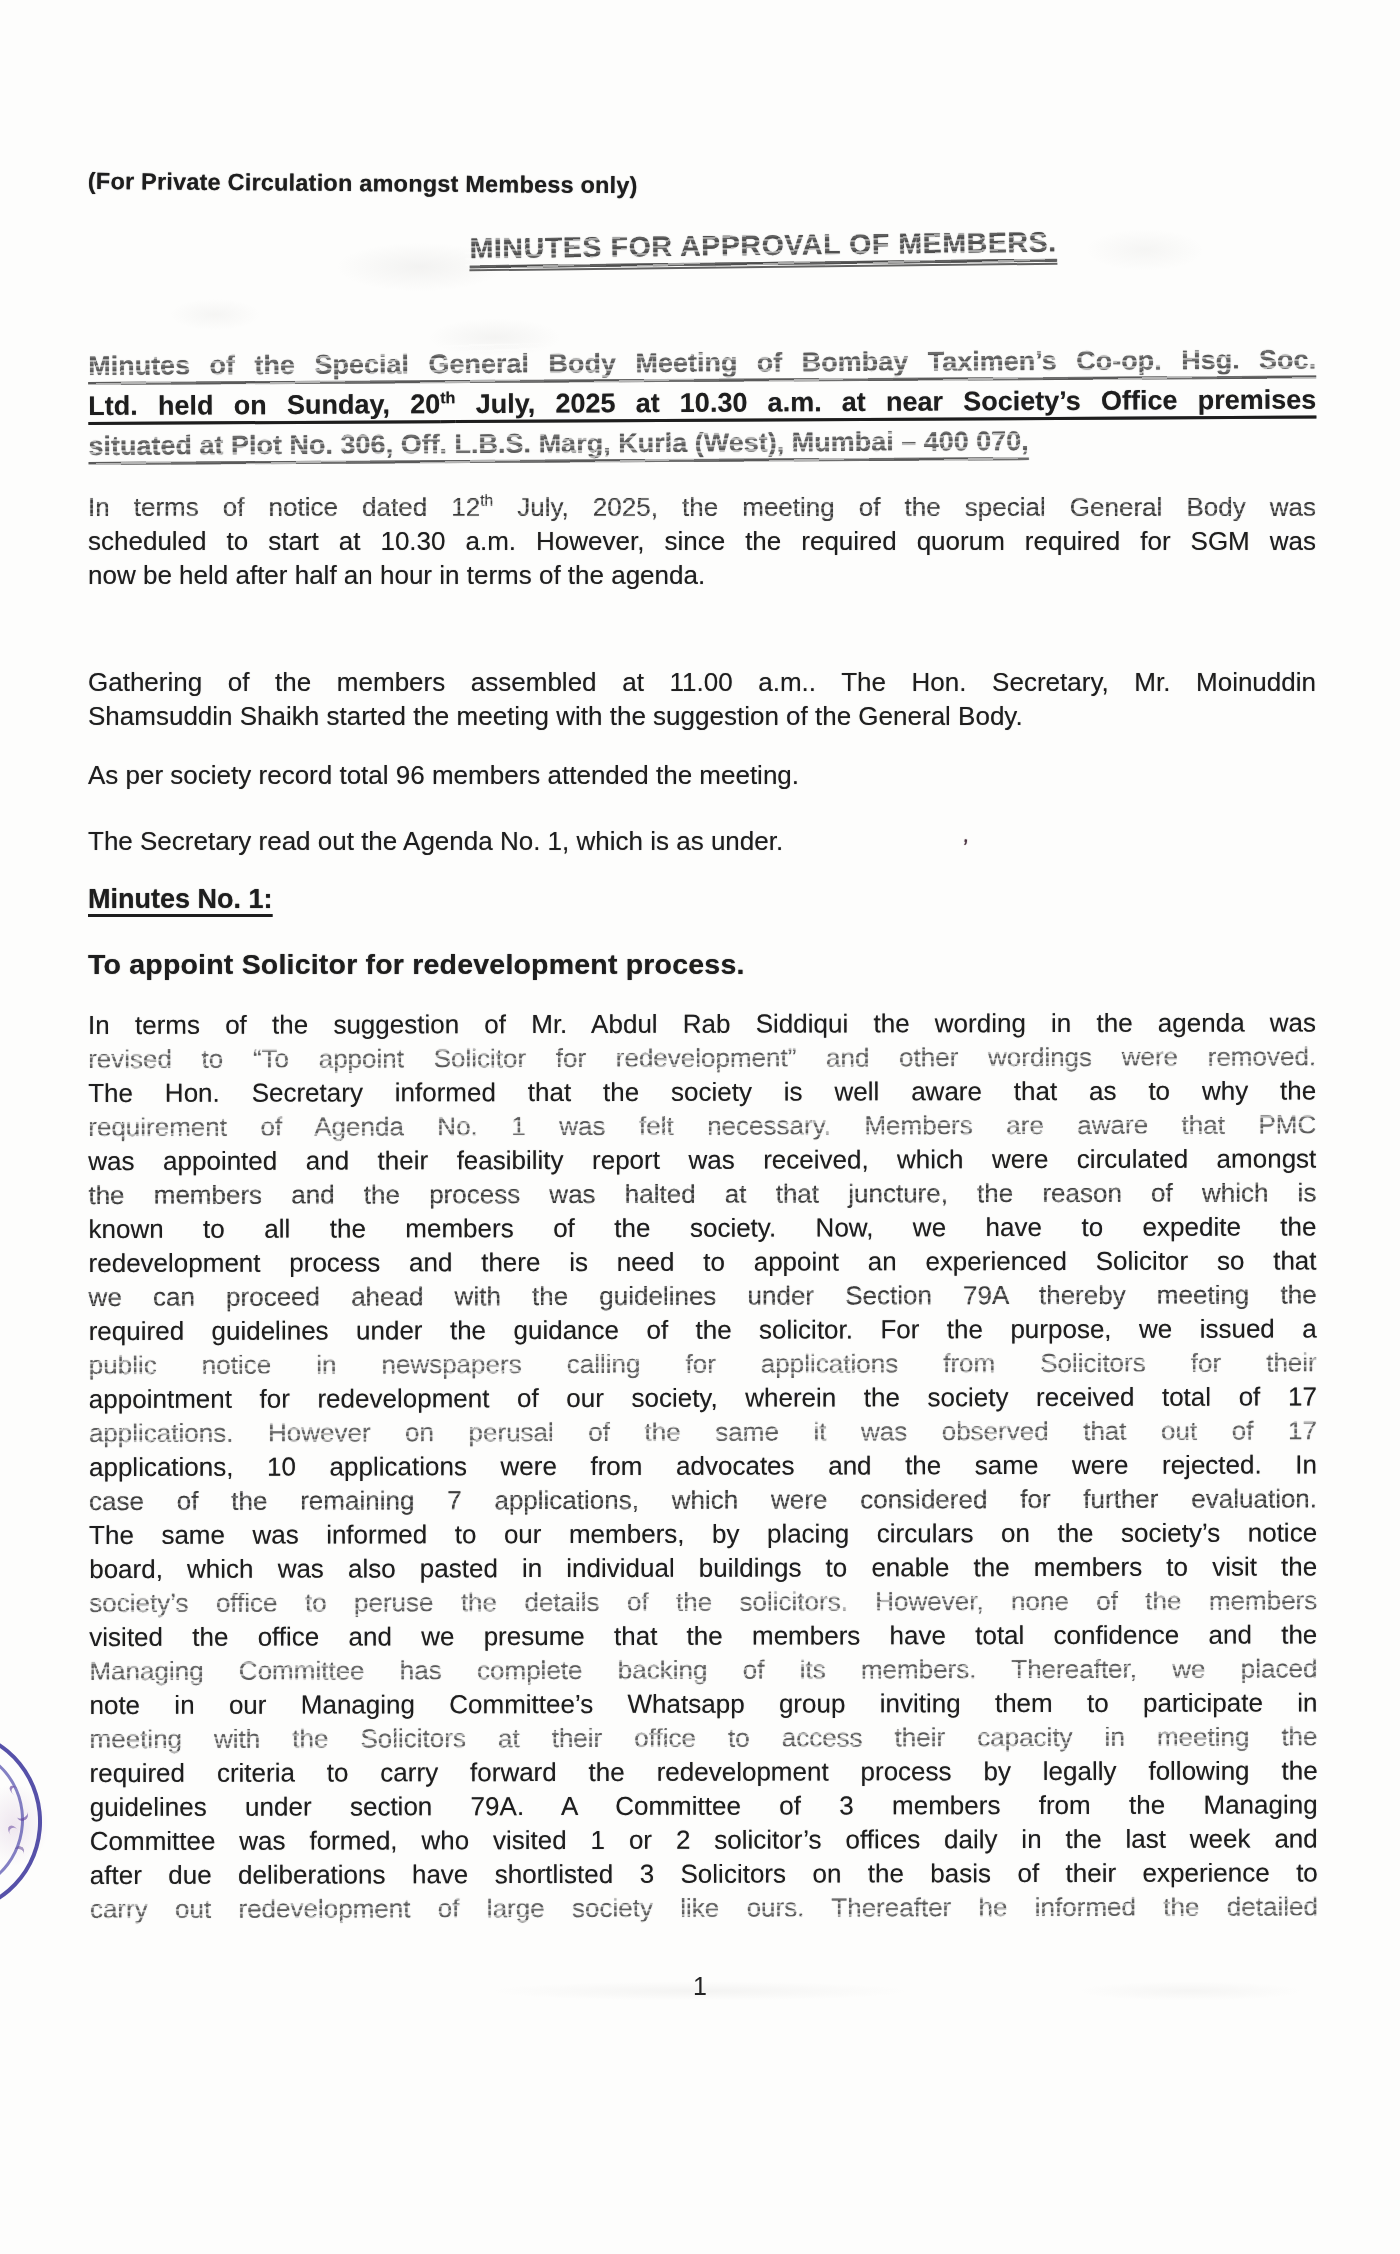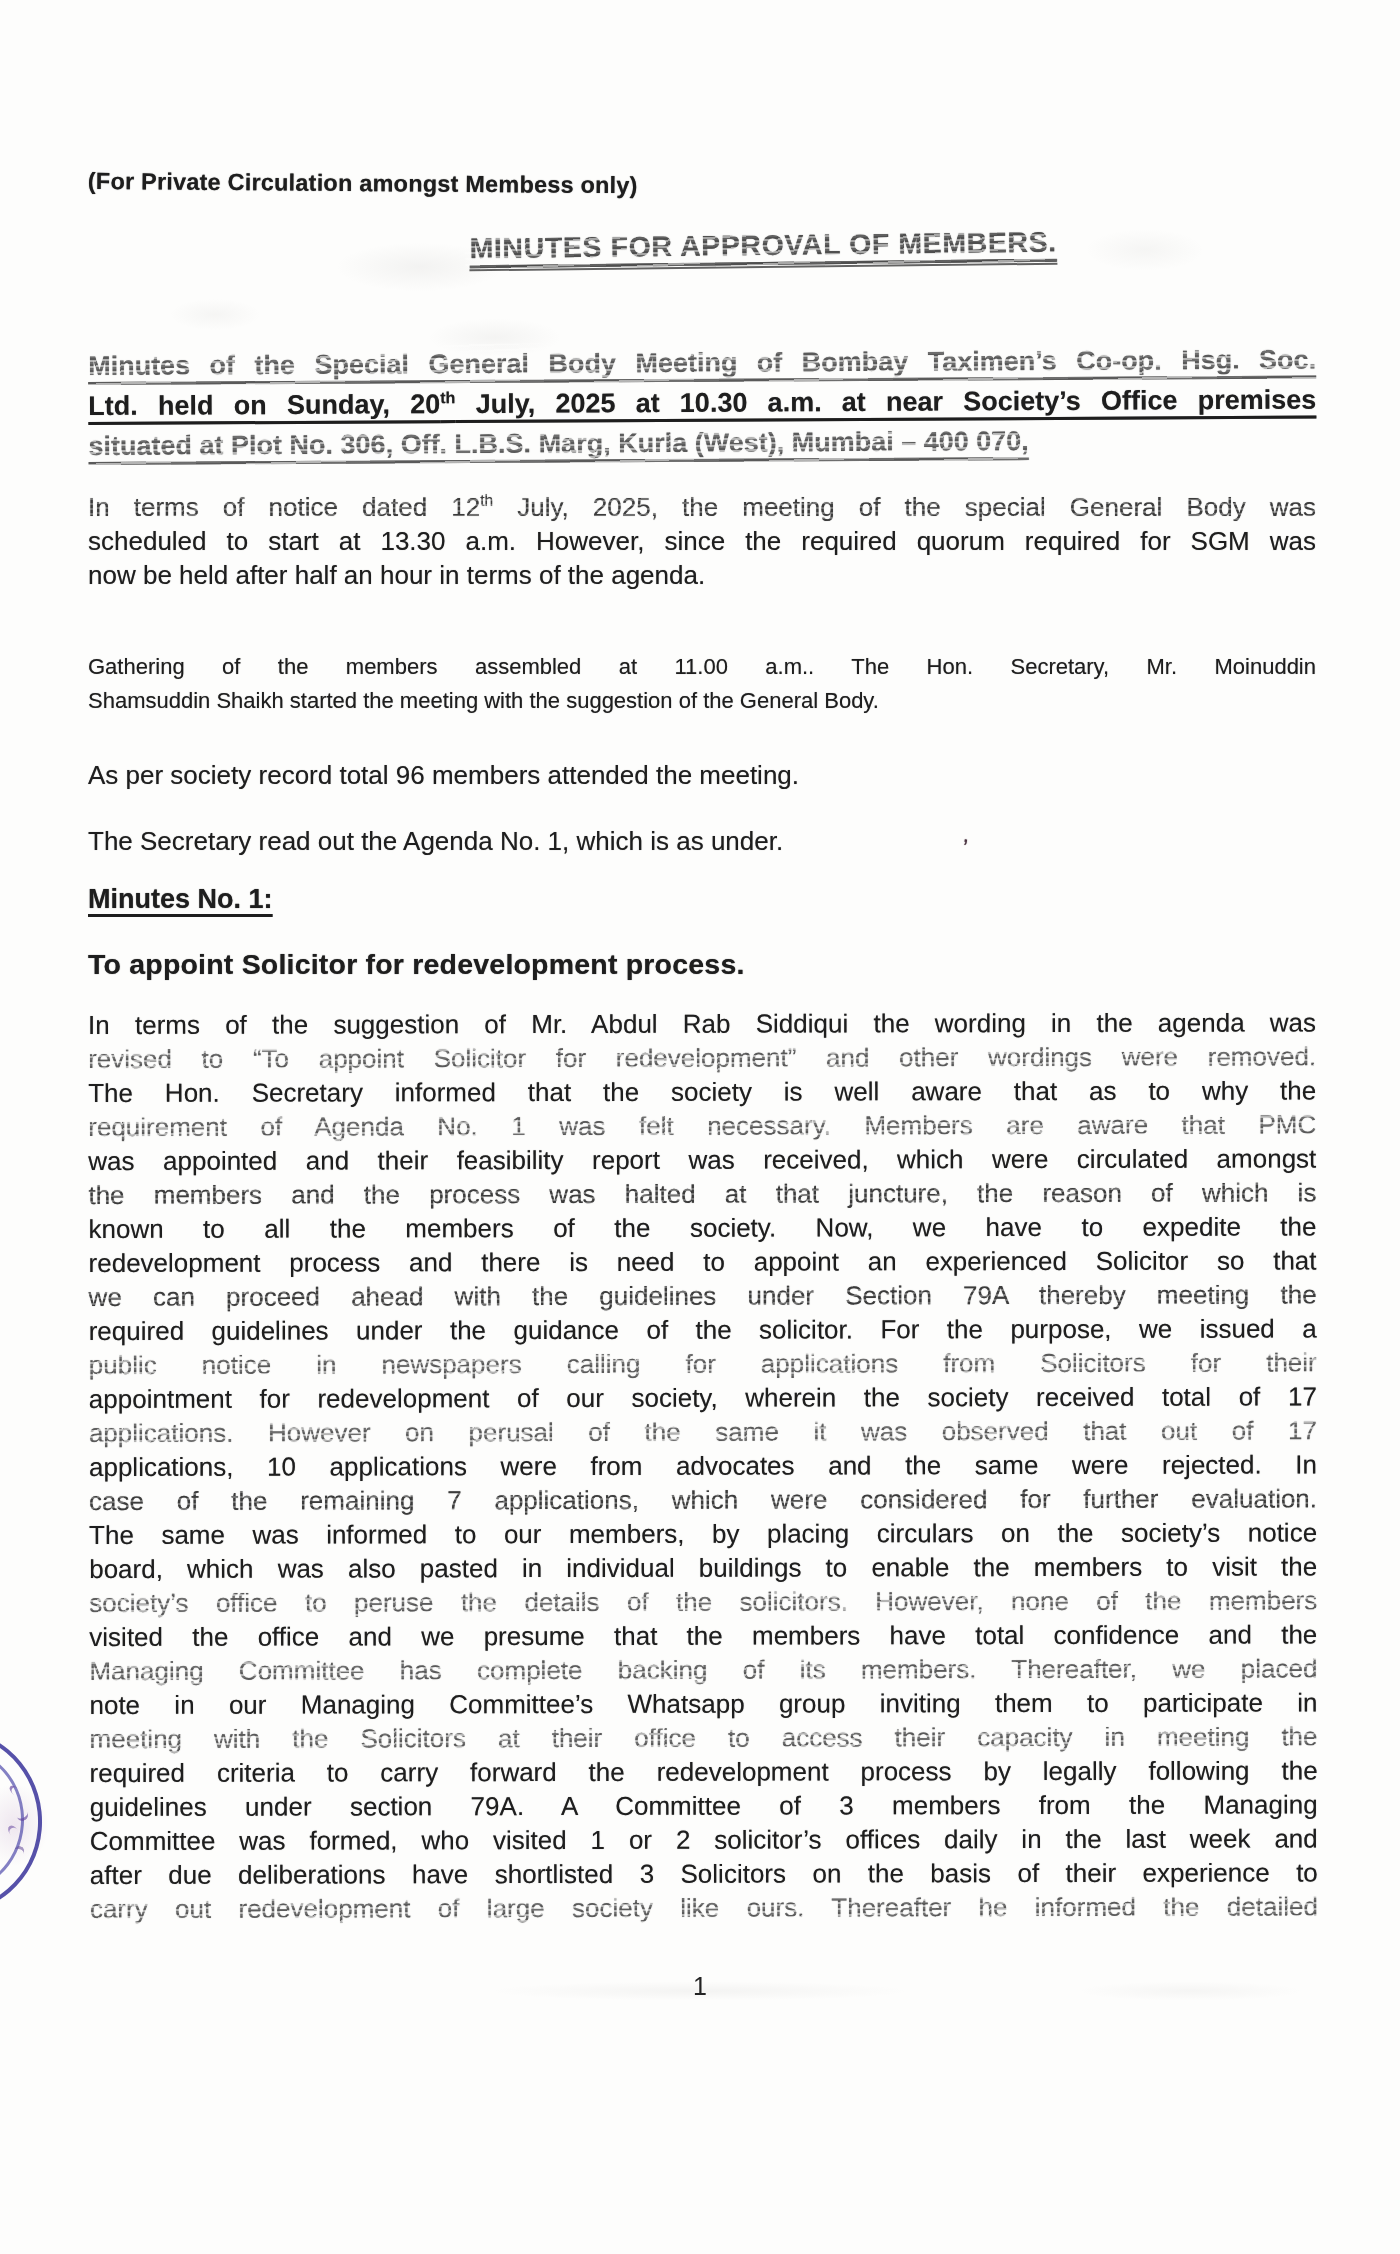--- a/index.html
+++ b/index.html
@@ -60,21 +60,21 @@
   }
   #heading {
     top:346px; font-size:27px; font-weight:bold; line-height:40px;
     transform:rotate(-0.3deg); transform-origin:left top;
     text-shadow:0 0 1px rgba(25,25,25,0.75);
   }
   #heading .line {
     text-decoration:underline; text-decoration-thickness:2.5px; text-underline-offset:7px;
   }
   #para-notice    { top:490px; font-size:26px; line-height:34px; }
-  #para-gathering { top:650px; font-size:22px; line-height:34px; }
+  #para-gathering { top:665px; font-size:26px; line-height:34px; }
   #para-attendance{ top:758px; font-size:26px; line-height:34px; }
   #para-secretary { top:824px; font-size:26px; line-height:34px; }
   #agenda-heading {
     top:884px; font-size:27px; font-weight:bold; width:auto;
     text-decoration:underline; text-decoration-thickness:2.5px; text-underline-offset:6px;
     text-shadow:0 0 1px rgba(25,25,25,0.75);
   }
   #agenda-item {
     top:948px; font-family:Liberation Sans, sans-serif;
     font-size:28.5px; font-weight:bold; letter-spacing:0.2px; width:auto;
@@ -136,21 +136,21 @@
   </div>
 
   <div id="heading" class="block">
       <div class="line faded">Minutes of the Special General Body Meeting of Bombay Taximen’s Co-op. Hsg. Soc.</div>
       <div class="line">Ltd. held on  Sunday, 20<sup class="sup">th</sup> July, 2025 at 10.30 a.m. at near Society’s Office premises</div>
       <div class="line faded noj">situated at Plot No. 306, Off. L.B.S. Marg, Kurla (West), Mumbai – 400 070,</div>
     </div>
 
   <div id="para-notice" class="block">
       <div class="line dim">In terms of notice dated 12<sup class="sup">th</sup> July, 2025, the meeting of the special General Body was</div>
-      <div class="line">scheduled to start at 13.30 a.m. However, since the required quorum required for SGM was</div>
+      <div class="line">scheduled to start at 10.30 a.m. However, since the required quorum required for SGM was</div>
       <div class="line noj">now be held after half an hour in terms of the agenda.</div>
     </div>
 
   <div id="para-gathering" class="block">
       <div class="line">Gathering of the members assembled at 11.00 a.m.. The Hon. Secretary, Mr. Moinuddin</div>
       <div class="line noj">Shamsuddin Shaikh started the meeting with the suggestion of the General Body.</div>
     </div>
 
   <div id="para-attendance" class="block">
       <div class="line noj">As per society record total 96 members attended the meeting.</div>

